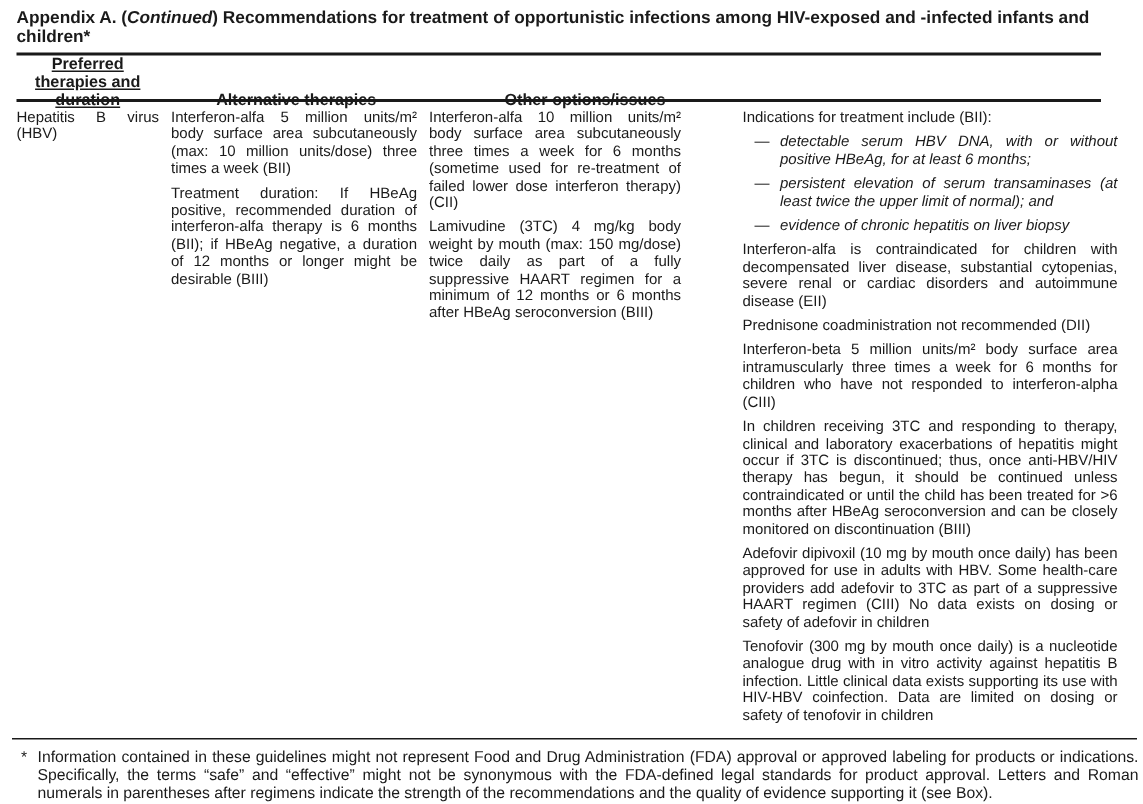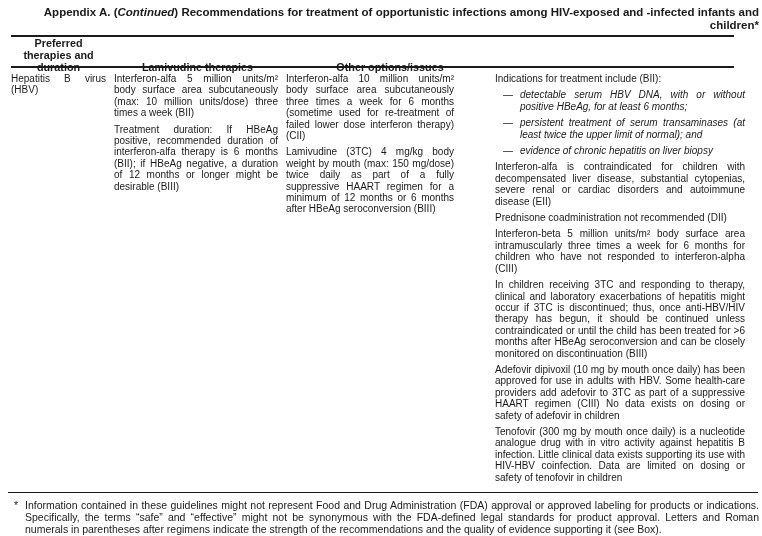--- a/index.html
+++ b/index.html
@@ -10,21 +10,20 @@
     color: #1a1a1a;
     overflow: hidden;
   }
   .page { position: absolute; top: 6px; left: 11px; width: 748px; }
 
   .title {
     font-size: 11.5px;
     font-weight: bold;
     line-height: 13px;
     width: 748px;
-    text-align: right;
   }
   .title i { font-style: italic; }
 
   .rule { height: 0; border-top: 2px solid #1a1a1a; }
   .rule.top-rule { width: 723px; margin-top: 3px; }
   .rule.header-rule { width: 723px; }
   .rule.bottom-rule { width: 750px; margin-left: -3px; border-top-width: 1.4px; }
 
   .grid {
     display: grid;
@@ -34,21 +33,21 @@
   .grid.header { height: 29px; }
   .grid.header .cell {
     align-self: end;
     font-weight: bold;
     font-size: 10.8px;
     line-height: 12px;
     text-align: center;
     padding-bottom: 4px;
   }
   .grid.header .c1 { text-align: left; }
-  .hwrap { display: inline-block; max-width: 112px; text-align: center; }
+  .hwrap { display: inline-block; max-width: 112px; text-align: center; text-decoration: underline; }
 
   .grid.body {
     padding-top: 5px;
     padding-bottom: 4px;
     font-size: 10px;
     line-height: 11.4px;
   }
   .cell { padding-right: 8px; }
   .cell.c3 { padding-right: 5px; }
   .cell.c4 { padding-right: 1px; margin-left: 36px; }
@@ -74,21 +73,21 @@
 <body>
 
 <div class="page">
 
   <h1 class="title"><span>Appendix A. (</span><i>Continued</i><span>) Recommendations for treatment of opportunistic infections among HIV-exposed and -infected infants and children*</span></h1>
 
   <div class="rule top-rule"></div>
 
   <div class="grid header">
     <div class="cell c2"><span class="hwrap">Preferred therapies and duration</span></div>
-    <div class="cell c3">Lamivudine therapies</div>
+    <div class="cell c3">Alternative therapies</div>
     <div class="cell c4">Other options/issues</div>
   </div>
 
   <div class="rule header-rule"></div>
 
   <div class="grid body">
 
     <div class="cell c1">
       <p>Hepatitis B virus (HBV)</p>
     </div>
@@ -105,21 +104,21 @@
 
     <div class="cell c4">
       <p>Indications for treatment include (BII):</p>
 
       <div class="dash-item">
         <span class="marker">—</span>
         <p>detectable serum HBV DNA, with or without positive HBeAg, for at least 6 months;</p>
       </div>
       <div class="dash-item">
         <span class="marker">—</span>
-        <p>persistent treatment of serum transaminases (at least twice the upper limit of normal); and</p>
+        <p>persistent elevation of serum transaminases (at least twice the upper limit of normal); and</p>
       </div>
       <div class="dash-item">
         <span class="marker">—</span>
         <p>evidence of chronic hepatitis on liver biopsy</p>
       </div>
 
       <p>Interferon-alfa is contraindicated for children with decompensated liver disease, substantial cytopenias, severe renal or cardiac disorders and autoimmune disease (EII)</p>
       <p>Prednisone coadministration not recommended (DII)</p>
       <p>Interferon-beta 5 million units/m² body surface area intramuscularly three times a week for 6 months for children who have not responded to interferon-alpha (CIII)</p>
       <p>In children receiving 3TC and responding to therapy, clinical and laboratory exacerbations of hepatitis might occur if 3TC is discontinued; thus, once anti-HBV/HIV therapy has begun, it should be continued unless contraindicated or until the child has been treated for &gt;6 months after HBeAg seroconversion and can be closely monitored on discontinuation (BIII)</p>

